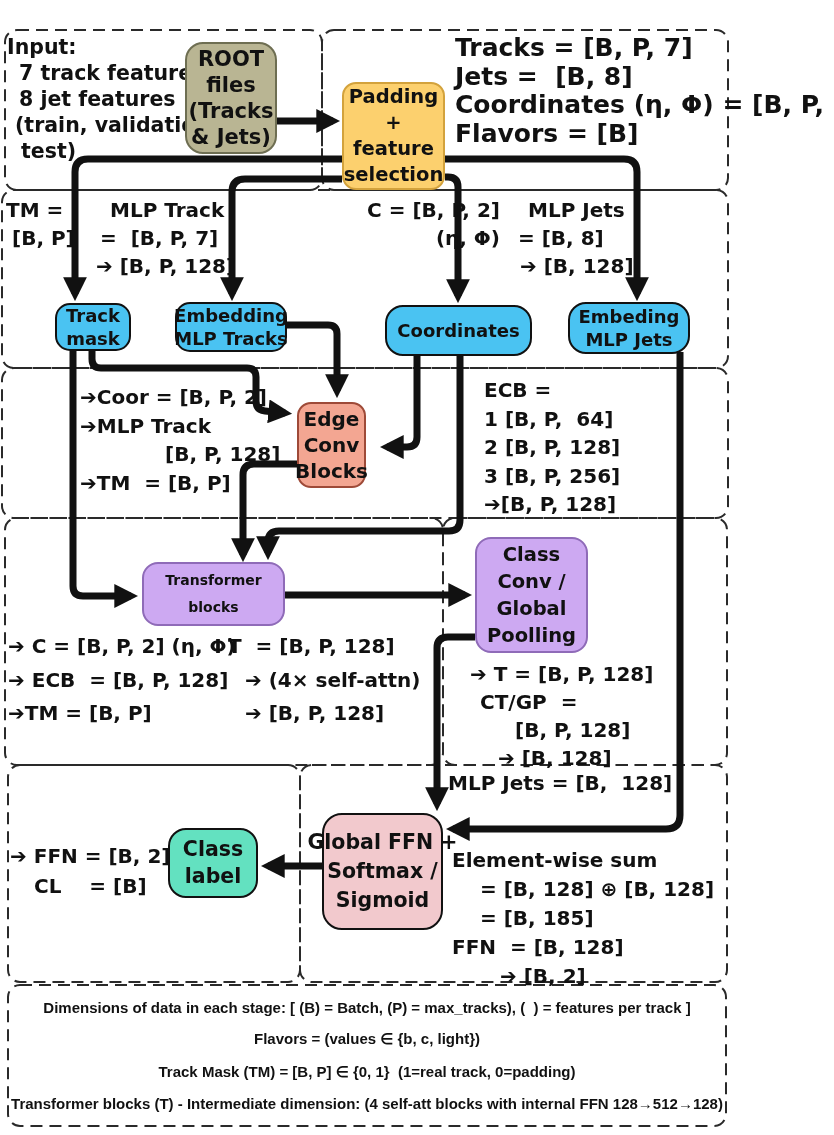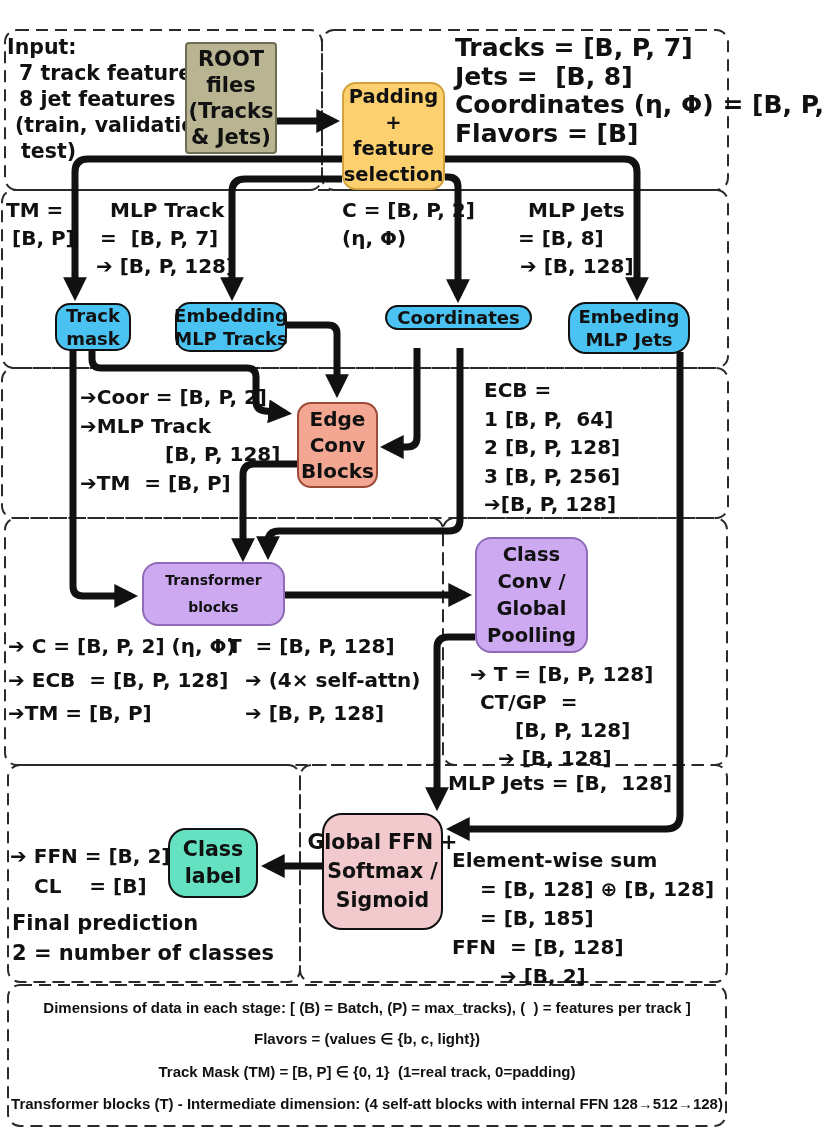--- a/index.html
+++ b/index.html
@@ -1,25 +1,25 @@
 <!DOCTYPE html>
 <html style="--root: #b9b593; --root_border: #6e6e52; --padding: #fcd06e; --padding_border: #d3a23c; --blue: #4ac3f2; --salmon: #f3a692; --salmon_border: #9e4a38; --purple: #cda9f2; --purple_border: #8f6bb8; --pink: #f2c9cd; --teal: #63e1c0; --line: #111111; --dash: #2a2a2a;"><head>
 <meta charset="utf-8">
 <style>
   html,body{margin:0;padding:0;background:#ffffff;}
   #stage{position:relative;width:834px;height:1135px;background:#fff;overflow:hidden;
          font-family:"DejaVu Sans","Liberation Sans",sans-serif;color:#111;}
   #wires{position:absolute;left:0;top:0;width:834px;height:1135px;}
   .tb{position:absolute;font-weight:bold;line-height:28px;font-size:20px;}
   .tb span{display:block;white-space:pre;}
-  .ctr{text-align:left;}
+  .ctr{text-align:right;}
   .node{position:absolute;display:flex;flex-direction:column;align-items:center;justify-content:center;
         text-align:center;font-weight:bold;border:2.5px solid #111;box-sizing:border-box;}
   .node span{display:block;white-space:pre;}
-  .n-root{background:var(--root);border-color:var(--root_border);border-radius:4px;font-size:21px;line-height:26px;}
+  .n-root{background:var(--root);border-color:var(--root_border);border-radius:18px;font-size:21px;line-height:26px;}
   .n-padding{background:var(--padding);border-color:var(--padding_border);border-radius:14px;font-size:19.5px;line-height:26px;}
   .n-blue{background:var(--blue);border-radius:15px;font-size:18px;line-height:23px;}
   .n-salmon{background:var(--salmon);border-color:var(--salmon_border);border-radius:14px;font-size:20px;line-height:26px;}
   .n-purple{background:var(--purple);border-color:var(--purple_border);border-radius:16px;font-size:14px;line-height:27px;}
   .n-pink{background:var(--pink);border-radius:20px;font-size:20.5px;line-height:29px;}
   .n-teal{background:var(--teal);border-radius:18px;font-size:20.5px;line-height:27px;}
   .footer{position:absolute;left:8px;top:985px;width:718px;height:141px;display:flex;flex-direction:column;
           justify-content:space-evenly;align-items:center;font-family:"Liberation Sans",sans-serif;
           font-weight:bold;font-size:15px;}
   .footer span{white-space:pre;}
@@ -121,35 +121,35 @@
   </div>
 
   <div class="node n-blue" style="left:55px;top:303px;width:76px;height:48px;">
     <span>Track</span>
     <span>mask</span>
   </div>
   <div class="node n-blue" style="left:175px;top:302px;width:112px;height:50px;">
     <span>Embedding</span>
     <span>MLP Tracks</span>
   </div>
-  <div class="node n-blue" style="left:385px;top:305px;width:147px;height:25px;border-radius:18px;">
+  <div class="node n-blue" style="left:385px;top:305px;width:147px;height:51px;border-radius:18px;">
     <span>Coordinates</span>
   </div>
   <div class="node n-blue" style="left:568px;top:302px;width:122px;height:52px;border-radius:18px;">
     <span>Embeding</span>
     <span>MLP Jets</span>
   </div>
 
   <div class="tb" style="left:80px;top:383px;line-height:28.5px;">
     <span>➔Coor = [B, P, 2]</span>
     <span>➔MLP Track</span>
     <span class="i85">[B, P, 128]</span>
     <span>➔TM  = [B, P]</span>
   </div>
-  <div class="node n-salmon" style="left:297px;top:402px;width:81px;height:86px;">
+  <div class="node n-salmon" style="left:297px;top:402px;width:69px;height:86px;">
     <span>Edge</span>
     <span>Conv</span>
     <span>Blocks</span>
   </div>
   <div class="tb" style="left:484px;top:376px;line-height:28.5px;">
     <span>ECB =</span>
     <span>1 [B, P,  64]</span>
     <span>2 [B, P, 128]</span>
     <span>3 [B, P, 256]</span>
     <span>➔[B, P, 128]</span>
@@ -182,24 +182,20 @@
     <span class="i28">➔ [B, 128]</span>
   </div>
 
   <div class="tb" style="left:428px;top:770px;line-height:27px;">
     <span class="i20">MLP Jets = [B,  128]</span>
   </div>
   <div class="tb" style="left:10px;top:841px;line-height:30px;">
     <span>➔ FFN = [B, 2]</span>
     <span class="i24">CL    = [B]</span>
   </div>
-  <div class="tb" style="left:12px;top:908px;line-height:30px;font-size:21px;">
-    <span>Final prediction</span>
-    <span>2 = number of classes</span>
-  </div>
   <div class="tb" style="left:452px;top:846px;line-height:29px;">
     <span>Element-wise sum</span>
     <span class="i28">= [B, 128] ⊕ [B, 128]</span>
     <span class="i28">= [B, 185]</span>
     <span>FFN  = [B, 128]</span>
     <span class="i48">➔ [B, 2]</span>
   </div>
   <div class="node n-pink" style="left:322px;top:813px;width:121px;height:117px;">
     <span>Global FFN +</span>
     <span>Softmax /</span>

